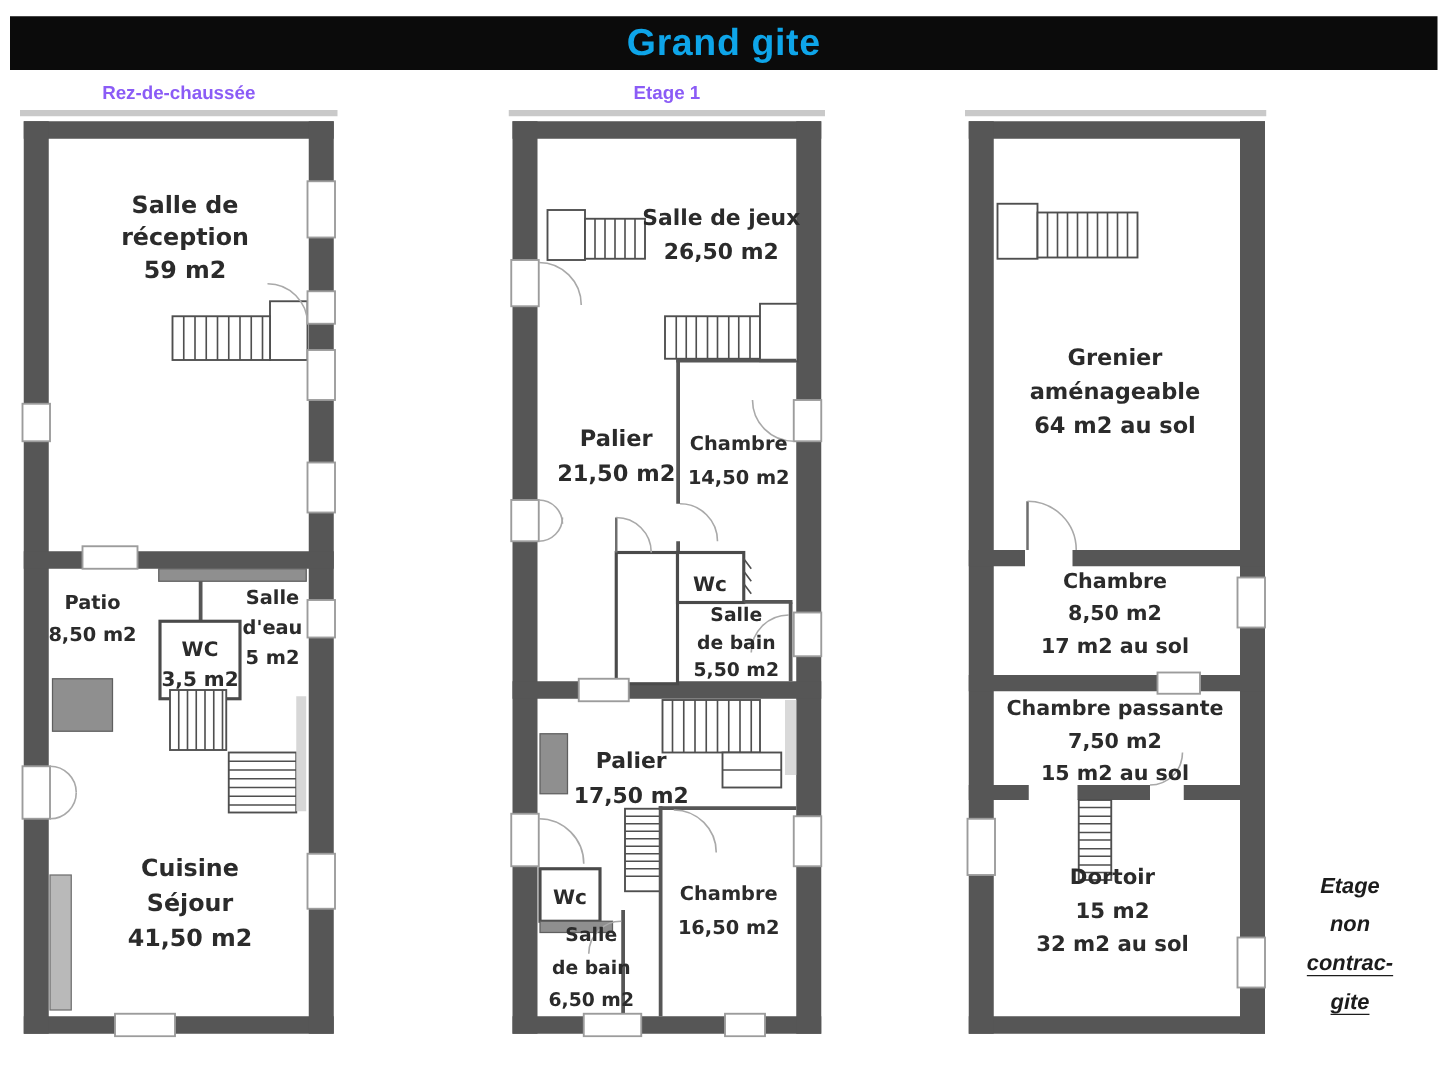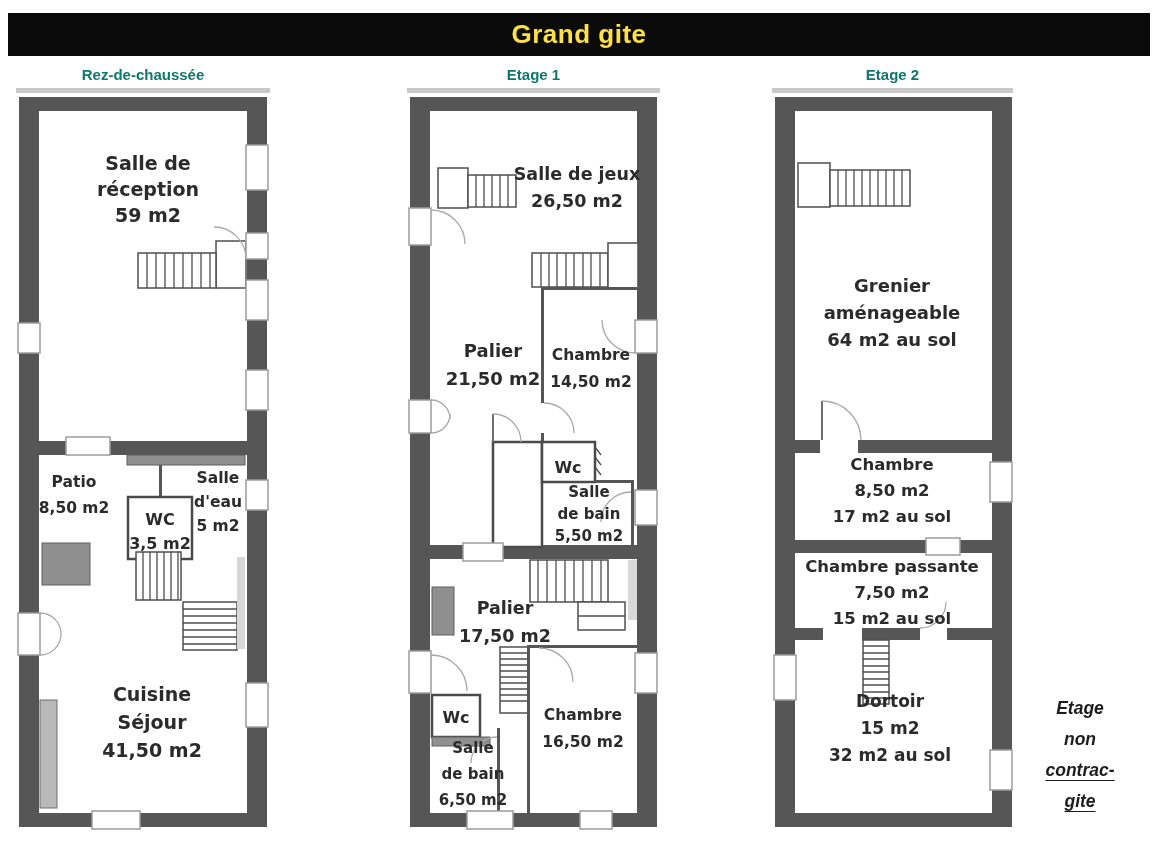--- a/index.html
+++ b/index.html
@@ -1,22 +1,22 @@
 <!DOCTYPE html>
 <html><head>
 <meta charset="utf-8">
 <style>
   html,body{margin:0;padding:0;background:#ffffff;}
   .stage{position:relative;width:1158px;height:866px;background:#fff;overflow:hidden;
          font-family:"Liberation Sans",sans-serif;}
   .titlebar{position:absolute;left:8px;top:13px;width:1142px;height:43px;background:#0b0b0b;
             display:flex;align-items:center;justify-content:center;}
-  .titlebar span{color:#fde047;font-size:26px;font-weight:600;letter-spacing:.5px;}
+  .titlebar span{color:#0ea5e9;font-size:30px;font-weight:600;letter-spacing:.5px;}
   .floor-label{position:absolute;top:62px;height:24px;display:flex;align-items:center;justify-content:center;
-               font-size:15px;font-weight:700;color:#0f766e;}
+               font-size:15px;font-weight:700;color:#8b5cf6;}
   svg.plan{position:absolute;top:88px;}
   svg.plan text{font-family:"DejaVu Sans",sans-serif;font-weight:700;fill:#2b2b2b;text-anchor:middle;}
   .wall{fill:#565656;}
   .win{fill:#ffffff;stroke:#9c9c9c;stroke-width:1.5;}
   .stair{fill:#ffffff;stroke:#4f4f4f;stroke-width:1.5;}
   .tread{stroke:#4f4f4f;stroke-width:1.3;fill:none;}
   .box{fill:#ffffff;stroke:#4a4a4a;stroke-width:2.5;}
   .arc{stroke:#a9a9a9;stroke-width:1.3;fill:none;}
   .leaf{stroke:#6e6e6e;stroke-width:2;fill:none;}
   .gray{fill:#8f8f8f;stroke:#5f5f5f;stroke-width:1;}
@@ -30,21 +30,20 @@
 <body>
 
 <div class="stage">
 
   <div class="titlebar">
     <span>Grand gite</span>
   </div>
 
   <div class="floor-label" style="left:14px;width:258px">Rez-de-chaussée</div>
   <div class="floor-label" style="left:405px;width:257px">Etage 1</div>
-  <div class="floor-label" style="left:770px;width:245px">Etage 2</div>
 
   <svg class="plan" style="left:14px" width="258" height="742" viewBox="0 -7 258 742">
     <rect class="strip" x="2" y="-7" width="254" height="5"></rect>
     <g>
       <rect class="wall" x="5" y="2" width="248" height="14"></rect>
       <rect class="wall" x="5" y="718" width="248" height="14"></rect>
       <rect class="wall" x="5" y="2" width="20" height="730"></rect>
       <rect class="wall" x="233" y="2" width="20" height="730"></rect>
       <rect class="wall" x="5" y="346" width="248" height="14"></rect>
     </g>

